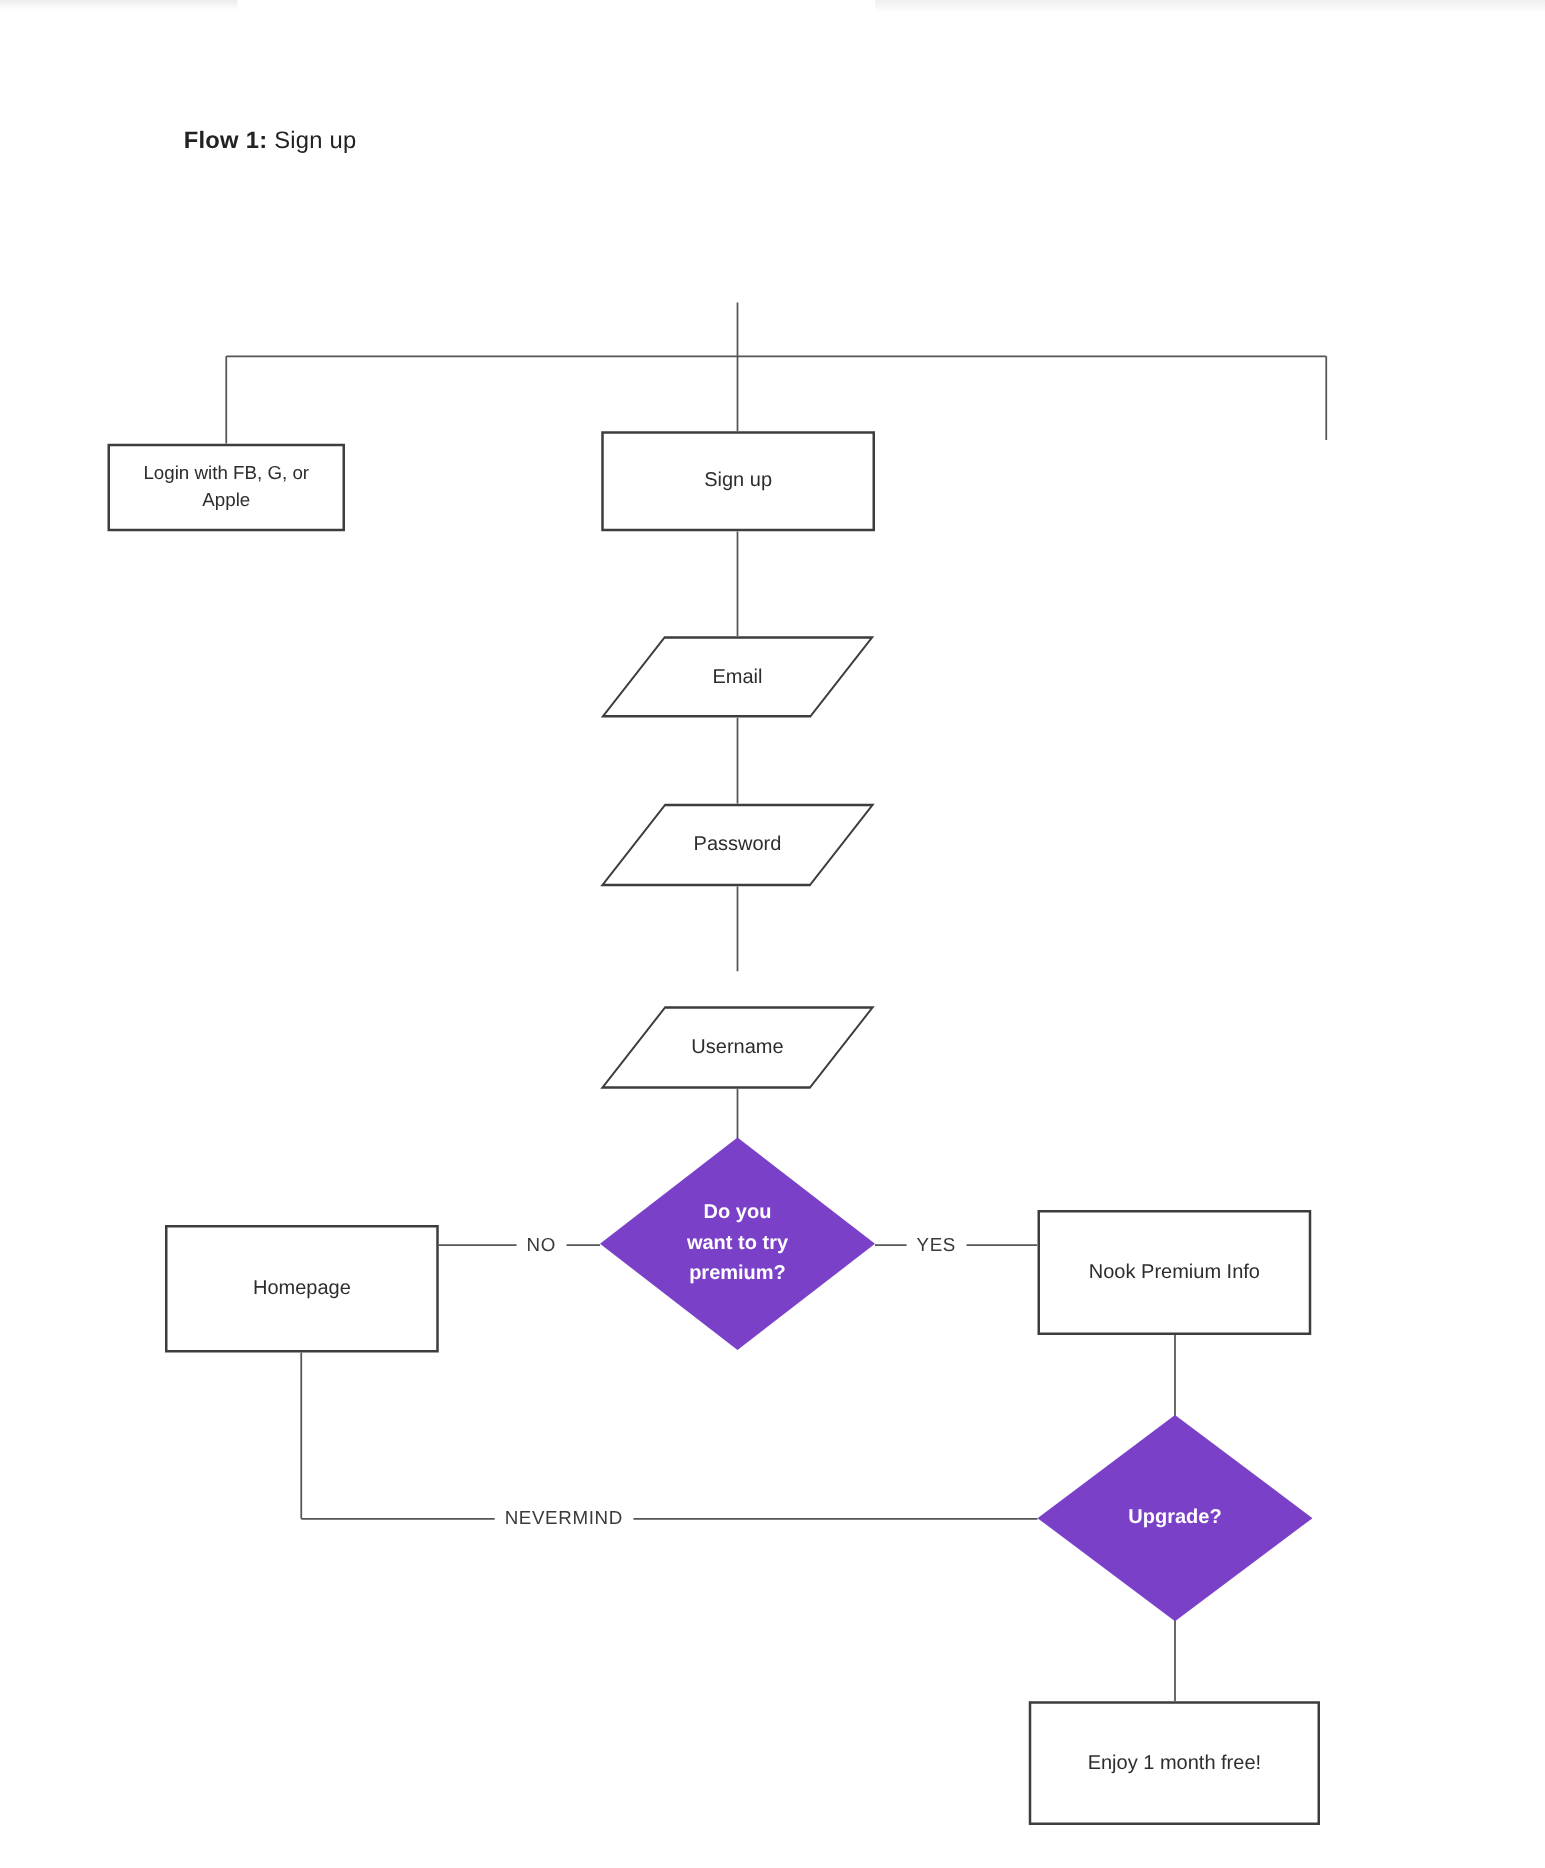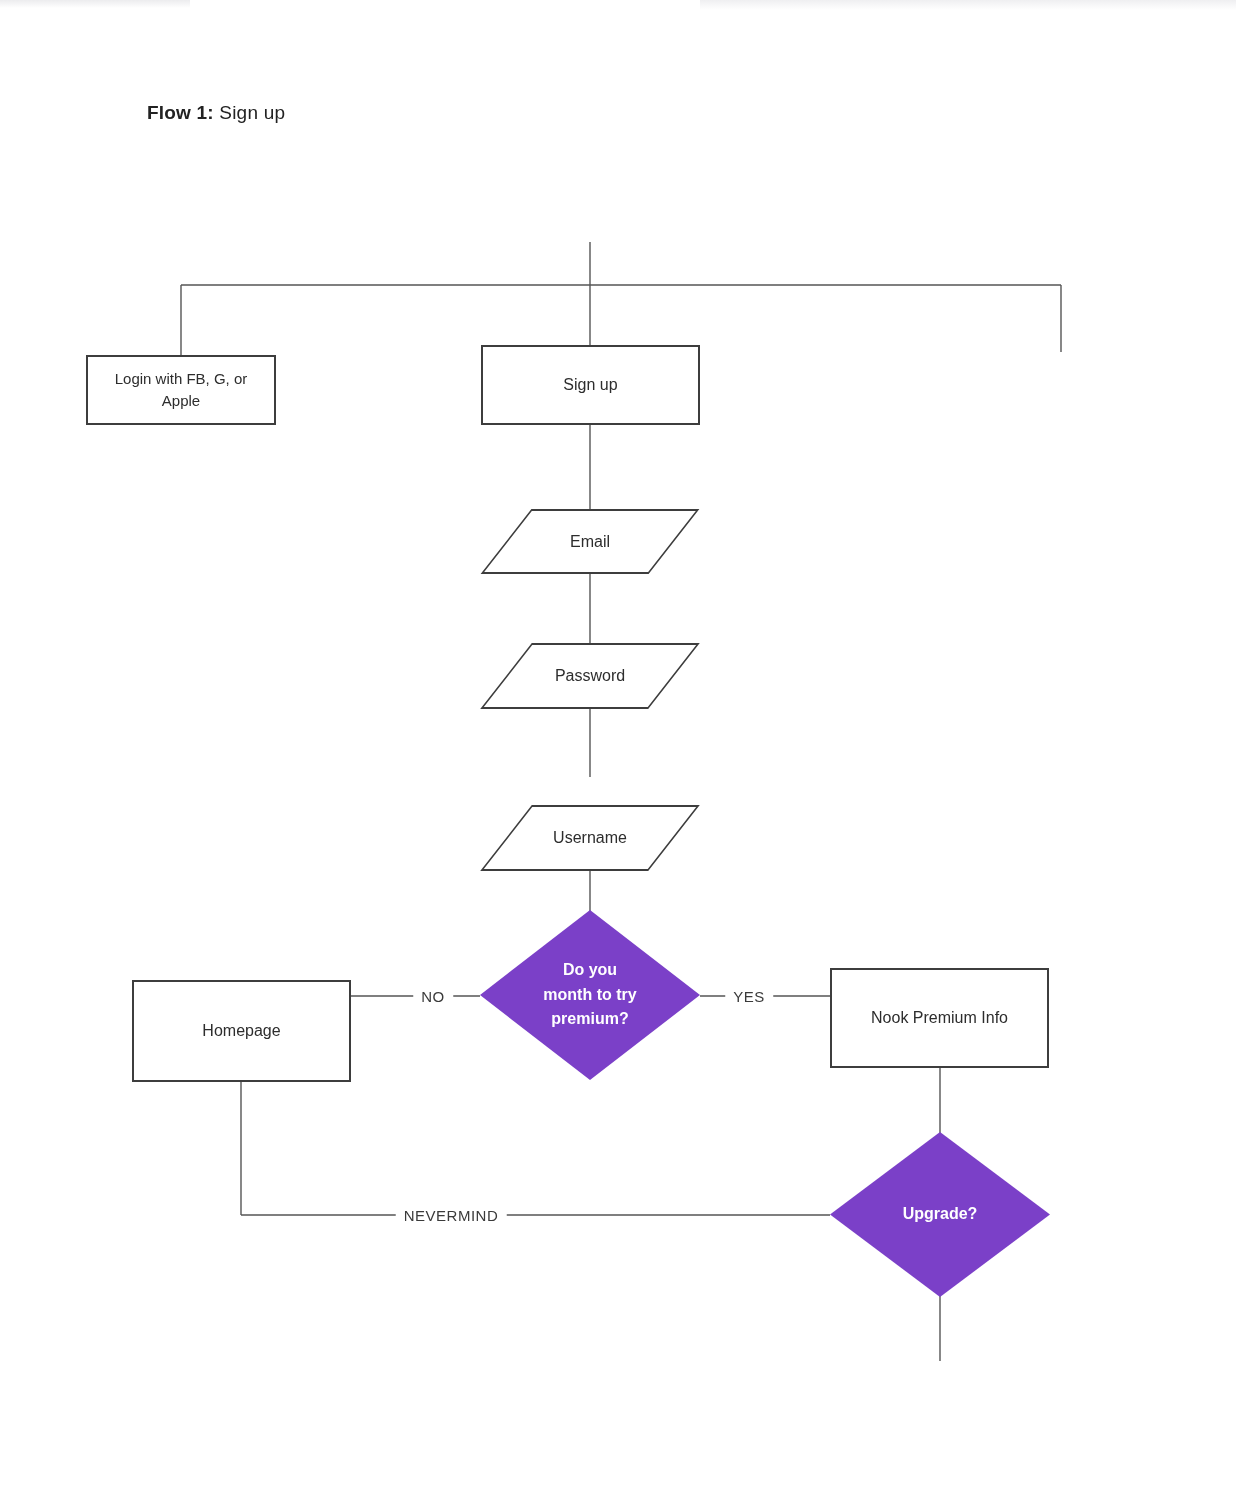--- a/index.html
+++ b/index.html
@@ -124,36 +124,39 @@
     <div class="pgram-label">Password</div>
   </div>
 
   <div class="pgram" style="left:480px; top:805px; width:220px; height:66px;">
     <div class="pgram-shape"></div>
     <div class="pgram-label">Username</div>
   </div>
 
   <div class="diamond" style="left:480px; top:910px; width:220px; height:170px;">
     <span>Do you
-month to try
+want to try
 premium?</span>
   </div>
 
   <div class="box" style="left:132px; top:945px; width:219px; height:102px;margin-top:35px;">
     <span>Homepage</span>
   </div>
 
   <div class="box" style="left:830px; top:968px; width:219px; height:100px;">
     <span>Nook Premium Info</span>
   </div>
 
   <div class="diamond" style="left:830px; top:1132px; width:220px; height:165px;">
     <span>Upgrade?</span>
   </div>
 
+  <div class="box" style="left:823px; top:1361px; width:233px; height:99px;">
+    <span>Enjoy 1 month free!</span>
+  </div>
 
   <div class="edge-label" style="left:433px; top:996px;">NO</div>
 
   <div class="edge-label" style="left:749px; top:996px;">YES</div>
 
   <div class="edge-label" style="left:451px; top:1215px;">NEVERMIND</div>
 
 </div>
 
 </body></html>

